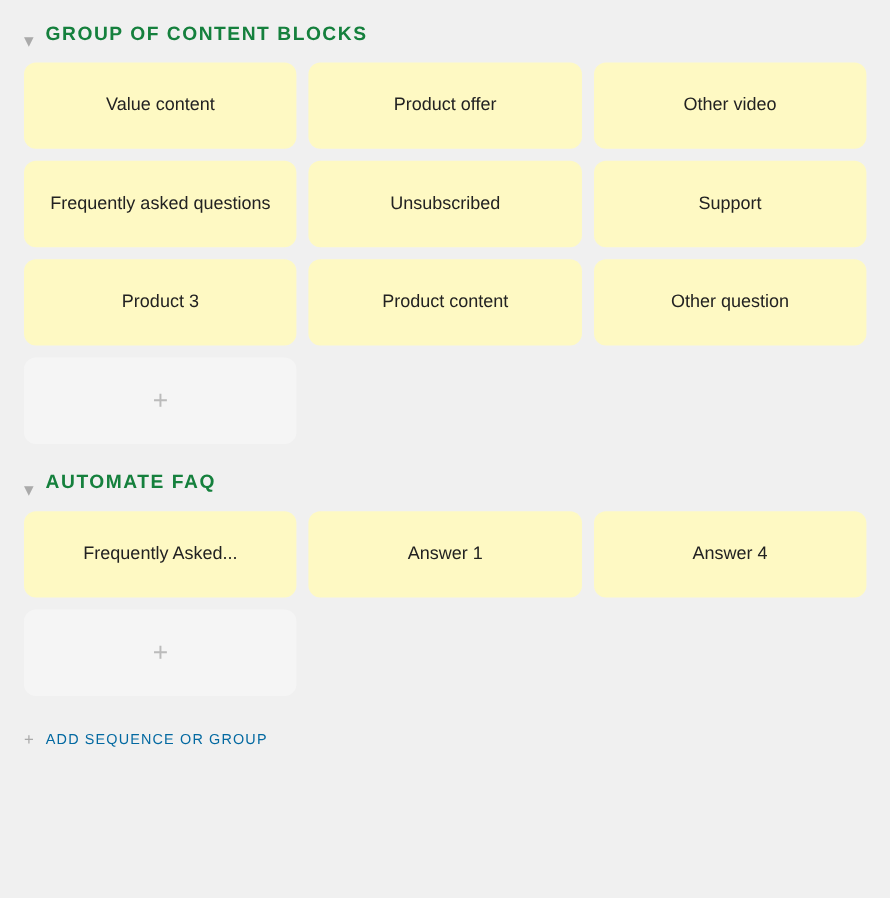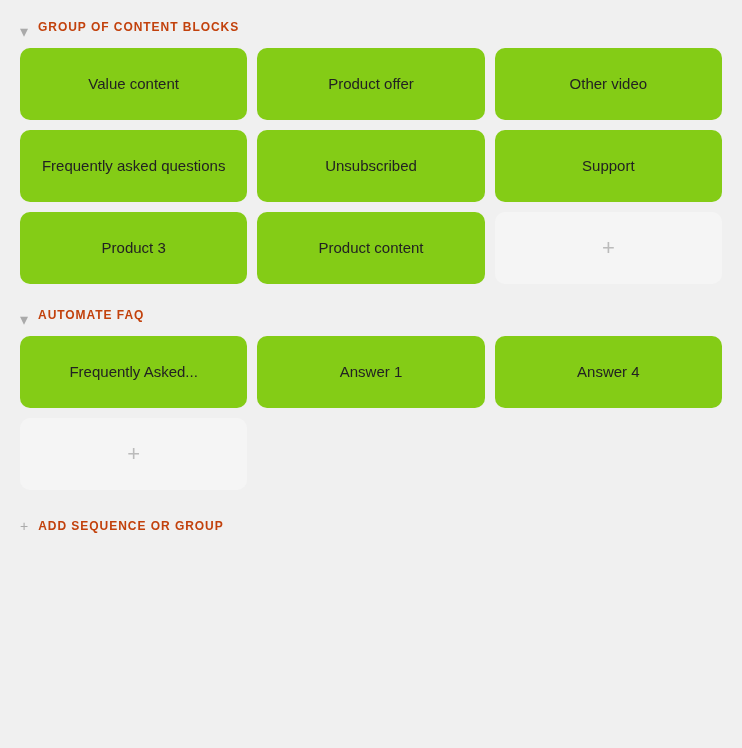--- a/index.html
+++ b/index.html
@@ -21,23 +21,23 @@
     }
 
     .section-header {
       display: flex;
       align-items: center;
       gap: 8px;
       margin-bottom: 14px;
     }
 
     .section-title {
-      font-size: 12px;
+      font-size: 16px;
       font-weight: 700;
-      color: #c2410c;
+      color: #15803d;
       letter-spacing: 0.08em;
       text-transform: uppercase;
     }
 
     .chevron-icon {
       width: 10px;
       height: 10px;
       color: #aaa;
       flex-shrink: 0;
     }
@@ -49,21 +49,21 @@
       margin-right: 2px;
     }
 
     .grid {
       display: grid;
       grid-template-columns: repeat(3, 1fr);
       gap: 10px;
     }
 
     .block-item {
-      background: #84cc16;
+      background: #fef9c3;
       border-radius: 10px;
       padding: 16px 12px;
       display: flex;
       align-items: center;
       justify-content: center;
       text-align: center;
       font-size: 15px;
       color: #222;
       cursor: pointer;
       min-height: 72px;
@@ -102,22 +102,22 @@
       display: flex;
       align-items: center;
       gap: 8px;
       margin-top: 8px;
       cursor: pointer;
       padding: 4px 0;
     }
 
     .add-sequence-label {
       font-size: 12px;
-      font-weight: 700;
-      color: #c2410c;
+      font-weight: 400;
+      color: #0369a1;
       letter-spacing: 0.08em;
       text-transform: uppercase;
     }
   </style>
 </head>
 <body>
 
 <div class="section">
   <div class="section-header">
     <span class="chevron-icon">▾</span>
@@ -142,20 +142,23 @@
     </button>
     <button class="block-item">
       <span>Support</span>
     </button>
     <button class="block-item">
       <span>Product 3</span>
     </button>
     <button class="block-item">
       <span>Product content</span>
     </button>
+    <button class="block-item">
+      <span>Other question</span>
+    </button>
     <button class="block-add">
       <span>+</span>
     </button>
   </div>
 </div>
 
 <div class="section">
   <div class="section-header">
     <span class="chevron-icon">▾</span>
     <span class="section-title">AUTOMATE FAQ</span>

